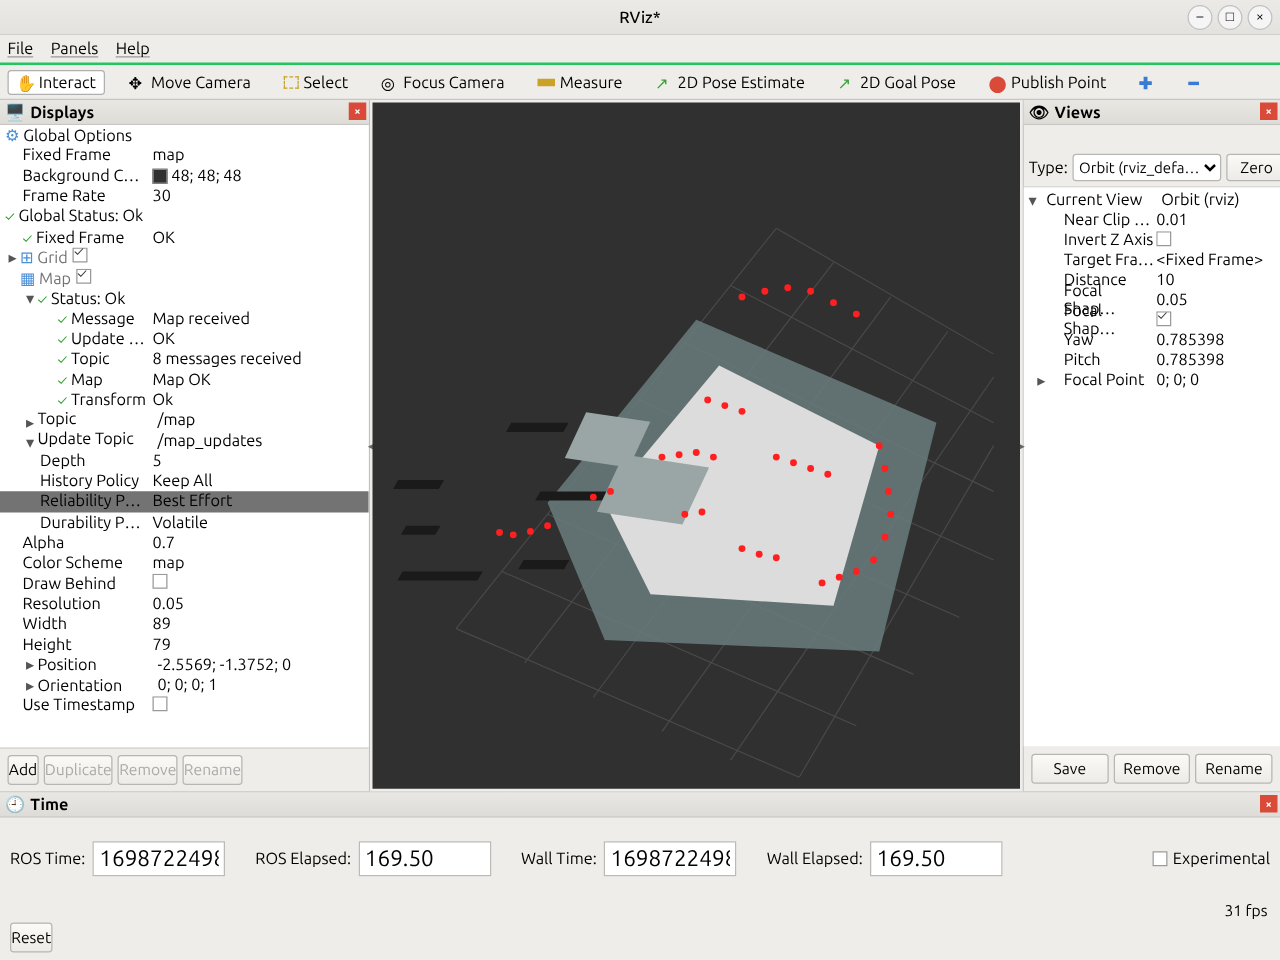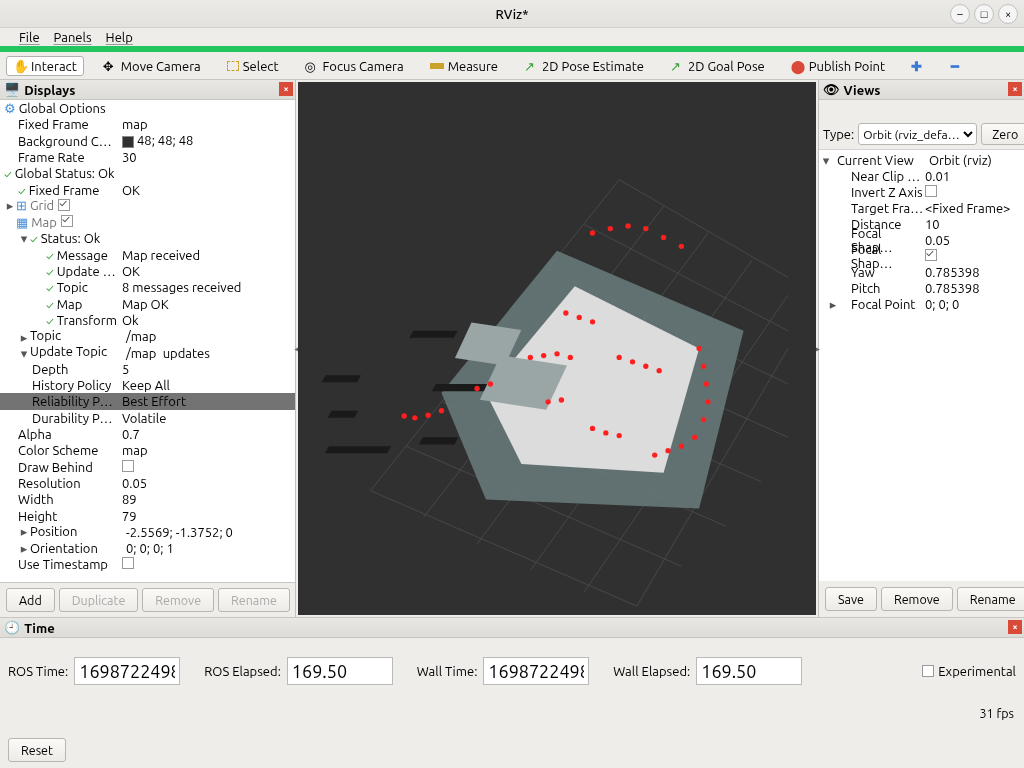--- a/index.html
+++ b/index.html
@@ -1,21 +1,21 @@
 <!DOCTYPE html>
 <html><head>
 <meta charset="utf-8">
 <style>
 * { box-sizing: border-box; margin: 0; padding: 0; font-family: "Ubuntu", "Segoe UI", sans-serif; font-size: 13px; }
 body { background: #f0f0f0; width: 1024px; height: 768px; overflow: hidden; display: flex; flex-direction: column; }
 .titlebar { height: 28px; background: linear-gradient(#eceae6,#e4e2de); display: flex; align-items: center; justify-content: center; position: relative; border-bottom: 1px solid #d0d0d0; }
 .titlebar .title { font-weight: 500; }
 .winbtns { position: absolute; right: 6px; top: 4px; display: flex; gap: 4px; }
 .winbtn { width: 20px; height: 20px; border: 1px solid #c0c0c0; border-radius: 10px; background: #f5f5f5; display: flex; align-items: center; justify-content: center; font-size: 11px; cursor: pointer; }
-.menubar { height: 24px; background: #efedea; display: flex; align-items: center; padding: 0 19px; gap: 14px; border-bottom: 6px solid #22c55e; }
+.menubar { height: 24px; background: #efedea; display: flex; align-items: center; padding: 0 6px; gap: 14px; border-bottom: 2px solid #22c55e; }
 .menubar span { text-decoration: underline; text-decoration-color: #999; text-underline-offset: 2px; cursor: pointer; }
 .toolbar { height: 28px; background: #efedea; display: flex; align-items: center; gap: 12px; padding: 0 6px; border-bottom: 1px solid #c8c6c2; }
 .tbtn { display: flex; align-items: center; gap: 4px; padding: 2px 6px; cursor: pointer; border: 1px solid transparent; border-radius: 3px; }
 .tbtn.active { border: 1px solid #b0b0b0; background: #fff; }
 .tool-icon { width: 14px; height: 14px; display: inline-block; }
 .main { flex: 1; display: flex; min-height: 0; }
 .left { width: 296px; display: flex; flex-direction: column; border-right: 1px solid #c0c0c0; background: #efedea; }
 .panel-hdr { height: 20px; background: linear-gradient(#e9e7e3,#dedcd7); display: flex; align-items: center; padding: 0 4px; border-bottom: 1px solid #c8c6c2; font-weight: bold; position: relative; }
 .panel-hdr .xbtn { position: absolute; right: 2px; top: 2px; width: 14px; height: 14px; background: #d94a38; color: #fff; font-size: 9px; display: flex; align-items: center; justify-content: center; cursor: pointer; }
 .tree { flex: 1; background: #fff; overflow-y: auto; font-size: 12.5px; border-bottom: 1px solid #c8c6c2; }
@@ -27,39 +27,39 @@
 .chk.on::after { content: "✓"; position: absolute; top: -3px; left: 0; font-size: 11px; color: #333; }
 .swatch { width: 12px; height: 12px; background: rgb(48,48,48); border: 1px solid #888; display: inline-block; vertical-align: middle; margin-right: 3px; }
 .ok { color: #2a9d2a; margin-right: 3px; font-size: 11px; }
 .blue { color: #737373; font-weight: normal; }
 .bold { font-weight: normal; }
 .i0 { padding-left: 4px; } .i1 { padding-left: 18px; } .i2 { padding-left: 32px; } .i3 { padding-left: 46px; }
 .tree-scroll { height: 504px; }
 .help { height: 74px; background: #fff; padding: 4px 6px; overflow: hidden; font-size: 12.5px; line-height: 1.15; }
 .help .ht { font-weight: bold; }
 .lbtns { height: 34px; display: flex; align-items: center; gap: 4px; padding: 0 6px; background: #efedea; }
-.btn { padding: 4px 12px; border: 1px solid #b8b6b2; border-radius: 3px; background: linear-gradient(#fbfaf7,#ecebe7); cursor: pointer; font-size: 12.5px; }
+.btn { padding: 4px 0; border: 1px solid #b8b6b2; border-radius: 3px; background: linear-gradient(#fbfaf7,#ecebe7); cursor: pointer; font-size: 12.5px; }
 .btn:disabled, .btn.disabled { color: #aaa; }
 .center { flex: 1; background: #efedea; display: flex; flex-direction: column; position: relative; }
 .viewport { flex: 1; margin: 2px; background: #303030; position: relative; overflow: hidden; }
 .collapse { position: absolute; top: 50%; transform: translateY(-50%); width: 8px; height: 40px; display: flex; align-items: center; justify-content: center; color: #666; cursor: pointer; font-size: 10px; }
 .collapse.l { left: -2px; } .collapse.r { right: -2px; }
 .right { width: 206px; background: #efedea; border-left: 1px solid #c0c0c0; display: flex; flex-direction: column; }
 .vtyperow { display: flex; align-items: center; gap: 4px; padding: 4px; border-bottom: 1px solid #d6d4d0; margin-top: 19px; }
 .vtyperow select { flex: 1; height: 22px; border: 1px solid #b8b6b2; border-radius: 3px; background: #fff; font-size: 12px; }
 .vtree { flex: 1; background: #fff; font-size: 12.5px; padding: 2px 0; }
 .vrow { display: flex; height: 16px; align-items: center; }
 .vk { width: 96px; padding-left: 4px; overflow: hidden; text-overflow: ellipsis; }
 .vv { flex: 1; overflow: hidden; text-overflow: ellipsis; }
 .rbtns { display: flex; gap: 4px; padding: 6px; }
 .timepanel { background: #efedea; border-top: 1px solid #c8c6c2; }
 .timerow { display: flex; align-items: center; gap: 6px; padding: 19px 8px; }
 .timerow input[type=text] { border: 1px solid #bcbab6; background: #fff; padding: 3px 4px; font-size: 18px; }
 .fps { text-align: right; padding: 2px 10px 2px 0; font-size: 12.5px; }
-.resetrow { padding: 0 8px 6px 8px; margin-top: 16px; }
+.resetrow { padding: 0 8px 6px 8px; }
 svg.scene { width: 100%; height: 100%; display: block; }
 </style>
 </head>
 <body>
 
 <div class="titlebar">
   <span class="title">RViz*</span>
   <div class="winbtns">
     <div class="winbtn">–</div>
     <div class="winbtn">□</div>

